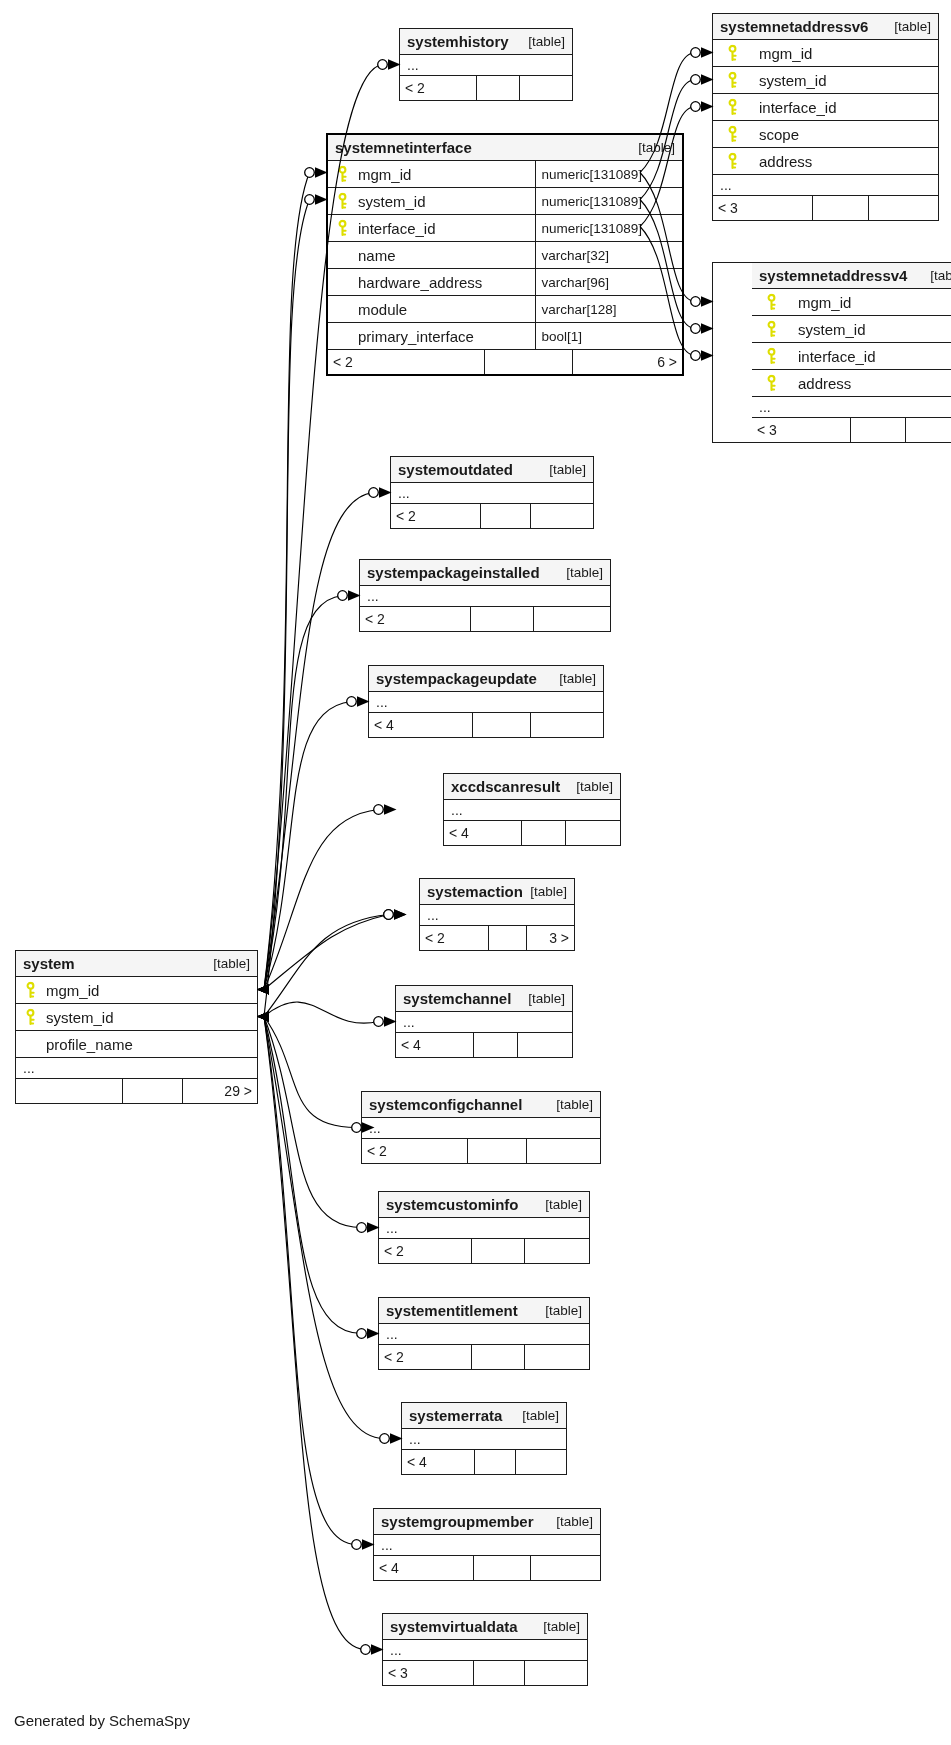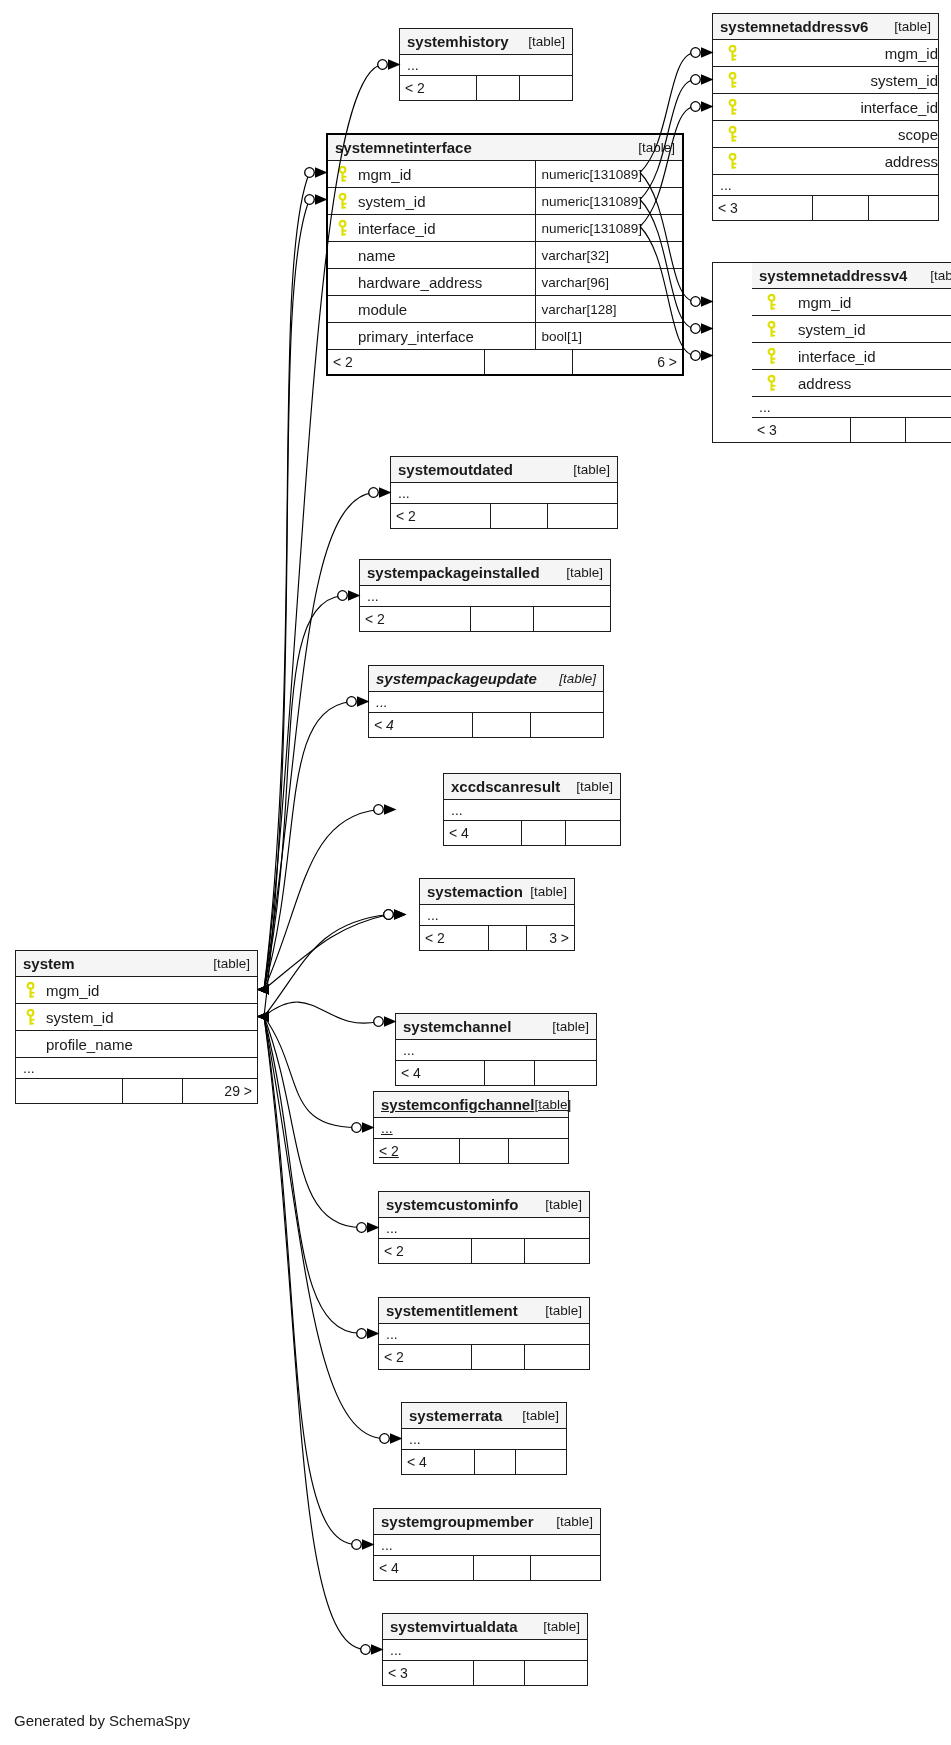--- a/index.html
+++ b/index.html
@@ -100,21 +100,21 @@
         <div class="col-row">
           <span class="col-name">primary_interface</span>
           <span class="col-type">bool[1]</span>
         </div>
         <div class="tbl-footer">
           <span class="fc l">&lt; 2</span>
           <span class="fc m"></span>
           <span class="fc r">6 &gt;</span>
         </div>
       </div>
-      <div class="tbl wide-pad" style="left: 712px; top: 13px; width: 227px; text-align: right;">
+      <div class="tbl wide-pad" style="left: 712px; top: 13px; width: 227px;">
         <div class="tbl-header">
           <span class="tbl-name">systemnetaddressv6</span>
           <span class="tbl-badge">[table]</span>
         </div>
         <div class="col-row">
           <svg class="key" width="11" height="17" viewBox="0 0 11 17">
             <circle cx="5.5" cy="4.3" r="2.9" fill="none" stroke="currentColor" stroke-width="2.1"></circle>
             <path d="M5.5 7.2 V15.5 M5.5 11.2 H8.6 M5.5 15 H8.1" fill="none" stroke="currentColor" stroke-width="2.1" stroke-linecap="round"></path>
           </svg>
           <span class="col-name">mgm_id</span>
@@ -191,21 +191,21 @@
         </div>
         <div class="ell-row">
           <span>...</span>
         </div>
         <div class="tbl-footer">
           <span class="fc l">&lt; 3</span>
           <span class="fc m"></span>
           <span class="fc r"></span>
         </div>
       </div>
-      <div class="tbl" style="left: 390px; top: 456px; width: 228px;">
+      <div class="tbl" style="left: 390px; top: 456px; width: 204px;">
         <div class="tbl-header">
           <span class="tbl-name">systemoutdated</span>
           <span class="tbl-badge">[table]</span>
         </div>
         <div class="ell-row">
           <span>...</span>
         </div>
         <div class="tbl-footer">
           <span class="fc l">&lt; 2</span>
           <span class="fc m"></span>
@@ -219,21 +219,21 @@
         </div>
         <div class="ell-row">
           <span>...</span>
         </div>
         <div class="tbl-footer">
           <span class="fc l">&lt; 2</span>
           <span class="fc m"></span>
           <span class="fc r"></span>
         </div>
       </div>
-      <div class="tbl" style="left: 368px; top: 665px; width: 236px; font-style: italic;">
+      <div class="tbl" style="left: 368px; top: 665px; width: 236px;">
         <div class="tbl-header">
           <span class="tbl-name">systempackageupdate</span>
           <span class="tbl-badge">[table]</span>
         </div>
         <div class="ell-row">
           <span>...</span>
         </div>
         <div class="tbl-footer">
           <span class="fc l">&lt; 4</span>
           <span class="fc m"></span>
@@ -261,35 +261,35 @@
         </div>
         <div class="ell-row">
           <span>...</span>
         </div>
         <div class="tbl-footer">
           <span class="fc l">&lt; 2</span>
           <span class="fc m"></span>
           <span class="fc r">3 &gt;</span>
         </div>
       </div>
-      <div class="tbl" style="left: 395px; top: 1013px; width: 202px;">
+      <div class="tbl" style="left: 395px; top: 985px; width: 178px;">
         <div class="tbl-header">
           <span class="tbl-name">systemchannel</span>
           <span class="tbl-badge">[table]</span>
         </div>
         <div class="ell-row">
           <span>...</span>
         </div>
         <div class="tbl-footer">
           <span class="fc l">&lt; 4</span>
           <span class="fc m"></span>
           <span class="fc r"></span>
         </div>
       </div>
-      <div class="tbl" style="left: 373px; top: 1091px; width: 196px; text-decoration: underline;">
+      <div class="tbl" style="left: 361px; top: 1091px; width: 240px;">
         <div class="tbl-header">
           <span class="tbl-name">systemconfigchannel</span>
           <span class="tbl-badge">[table]</span>
         </div>
         <div class="ell-row">
           <span>...</span>
         </div>
         <div class="tbl-footer">
           <span class="fc l">&lt; 2</span>
           <span class="fc m"></span>

